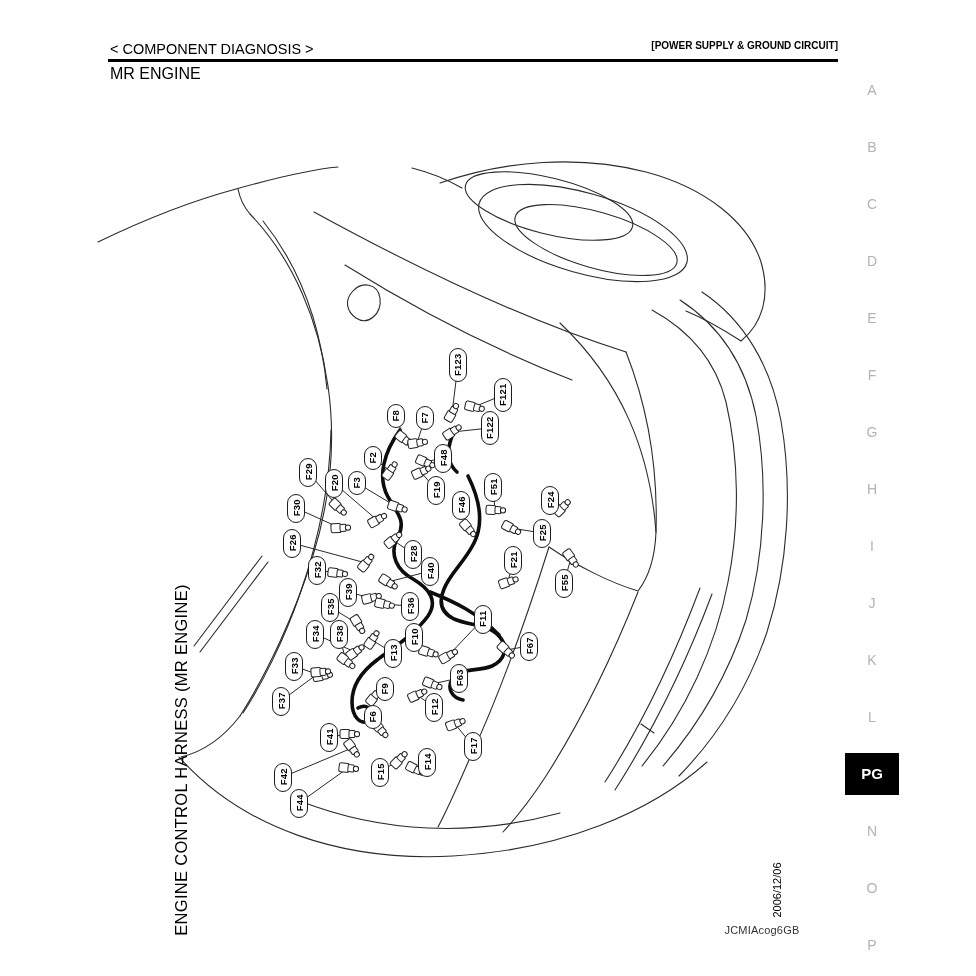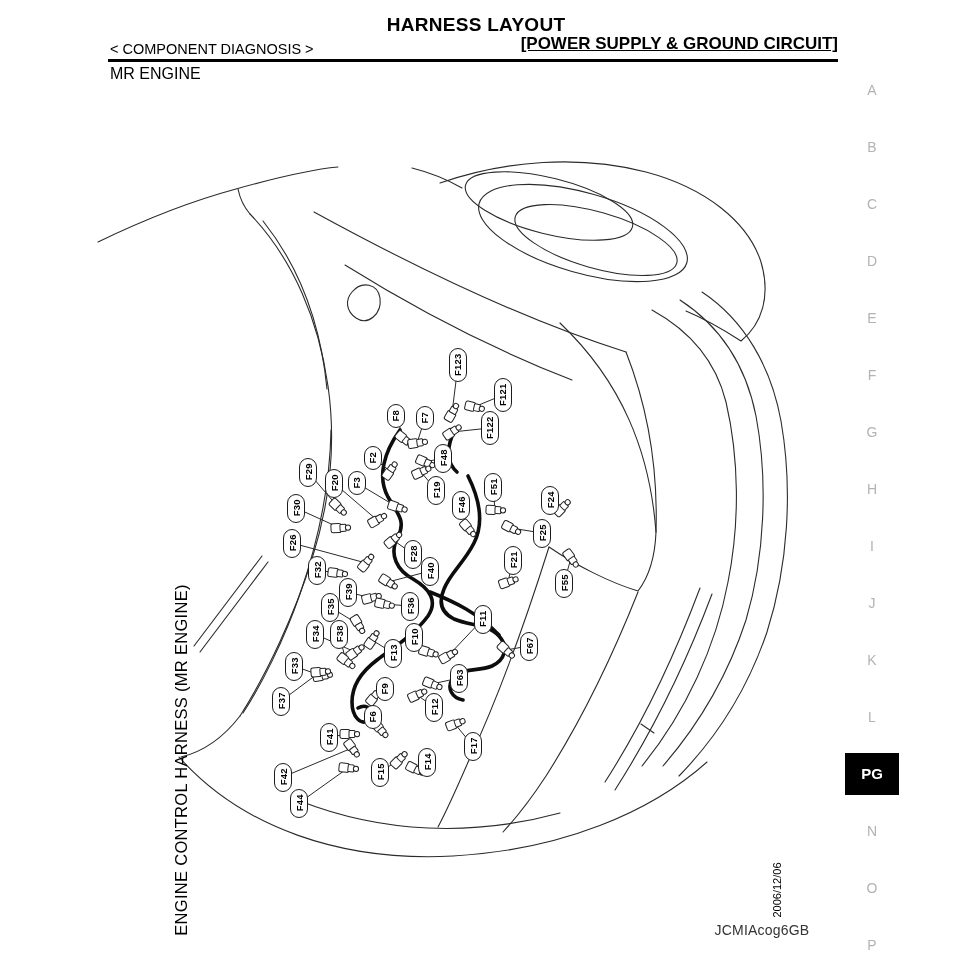--- a/index.html
+++ b/index.html
@@ -2,21 +2,21 @@
 <html><head>
 <meta charset="utf-8">
 <style>
   html,body{margin:0;padding:0;background:#fff;}
   body{width:976px;height:976px;font-family:"Liberation Sans",sans-serif;color:#000;}
   .page{position:relative;width:976px;height:976px;background:#fff;overflow:hidden;}
 
   .title{position:absolute;top:14px;left:0;width:952px;text-align:center;
          font-size:19px;font-weight:bold;letter-spacing:.3px;}
   .section{position:absolute;left:110px;top:41px;font-size:14.5px;}
-  .circuit{position:absolute;right:138px;top:34px;font-size:17px;font-weight:bold;text-decoration:underline;}
+  .circuit{position:absolute;right:138px;top:40px;font-size:10px;font-weight:bold;}
   .rule{position:absolute;left:108px;top:59px;width:730px;height:3px;background:#000;}
   .engine{position:absolute;left:110px;top:65px;font-size:16px;}
 
   .sb-item{position:absolute;left:845px;width:54px;text-align:center;
            font-size:14px;color:#b3b3b3;height:20px;line-height:20px;cursor:pointer;}
   .sb-item.active{background:#000;color:#fff;font-weight:bold;font-size:15px;
                   height:42px;line-height:42px;}
 
   #diagram-svg{position:absolute;left:0;top:0;z-index:1;}
   #labels-layer{position:absolute;left:0;top:0;width:976px;height:976px;z-index:3;pointer-events:none;}
@@ -25,28 +25,27 @@
               border:1.4px solid #1c1c1c;border-radius:11px;
               display:flex;align-items:center;justify-content:center;}
   .conn-label span{display:block;transform:rotate(-90deg);font-size:9.5px;
                    font-weight:600;letter-spacing:.2px;line-height:1;white-space:nowrap;}
 
   .caption{position:absolute;left:181px;top:760px;transform:translate(-50%,-50%) rotate(-90deg);
            font-size:16.5px;letter-spacing:.3px;white-space:nowrap;z-index:2;}
   .rev-date{position:absolute;left:777px;top:890px;transform:translate(-50%,-50%) rotate(-90deg);
             font-size:11px;white-space:nowrap;z-index:2;}
   .figcode{position:absolute;left:762px;top:930px;transform:translate(-50%,-50%);
-           font-size:14px;color:#333;letter-spacing:.2px;z-index:2;}
+           font-size:11px;color:#333;letter-spacing:.2px;z-index:2;}
 </style>
 </head>
 <body>
 
 <div class="page">
 
-  <div class="title">HARNESS LAYOUT</div>
   <div class="section">&lt; COMPONENT DIAGNOSIS &gt;</div>
   <div class="circuit">[POWER SUPPLY &amp; GROUND CIRCUIT]</div>
   <div class="rule"></div>
   <div class="engine">MR ENGINE</div>
 
   <div id="sidebar">
       <div class="sb-item" style="top: 80px;">A</div>
       <div class="sb-item" style="top: 137px;">B</div>
       <div class="sb-item" style="top: 194px;">C</div>
       <div class="sb-item" style="top: 251px;">D</div>

